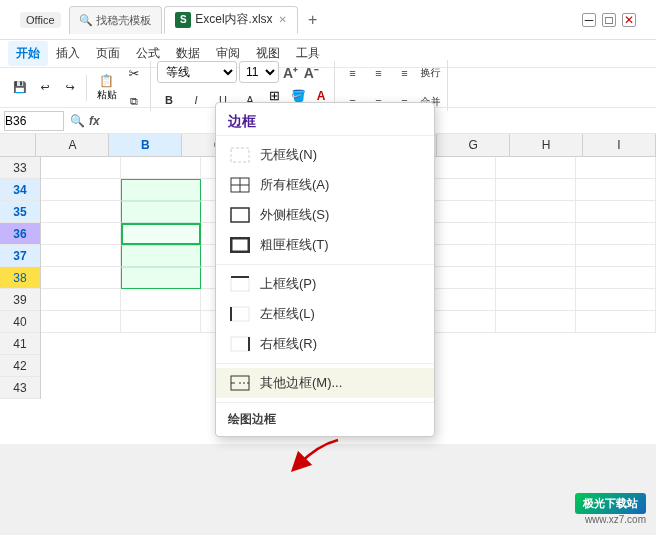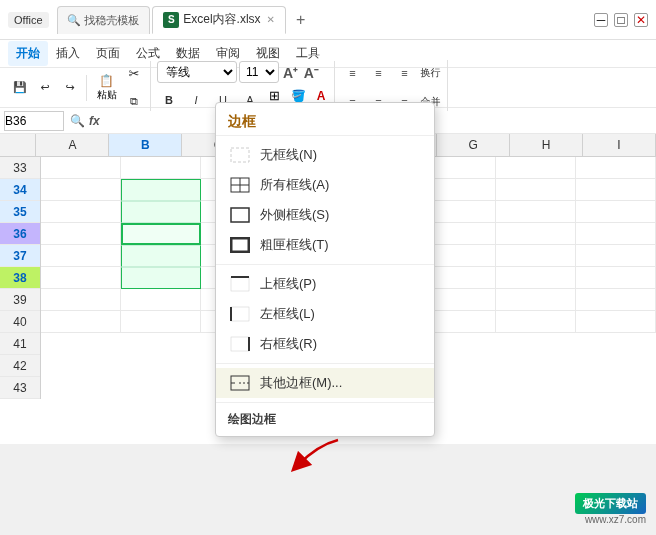--- a/index.html
+++ b/index.html
@@ -13,21 +13,21 @@
       position: relative;
     }
 
     
     .title-bar {
       display: flex;
       align-items: center;
       background: #fff;
       height: 40px;
       border-bottom: 1px solid #e0e0e0;
-      padding: 0 8px;
+      padding: 0 20px;
     }
     .tab-item {
       display: flex;
       align-items: center;
       padding: 4px 10px;
       font-size: 12px;
       background: #f5f5f5;
       border: 1px solid #d0d0d0;
       border-bottom: none;
       border-radius: 4px 4px 0 0;
@@ -284,21 +284,21 @@
       border: 1px solid #ccc;
       border-radius: 4px;
       box-shadow: 2px 4px 12px rgba(0,0,0,0.2);
       z-index: 100;
       padding: 4px 0;
     }
     .dropdown-title {
       padding: 6px 12px 4px;
       font-size: 14px;
       font-weight: bold;
-      color: #a16207;
+      color: #4c1d95;
       border-bottom: 1px solid #eee;
       margin-bottom: 4px;
     }
     .dropdown-item {
       display: flex;
       align-items: center;
       padding: 6px 12px;
       cursor: pointer;
       font-size: 13px;
       color: #333;
@@ -489,21 +489,21 @@
   </div>
 
   <div class="spreadsheet-body">
 
     <div class="row-headers">
       <div class="row-header">33</div>
       <div class="row-header" style="background:#ddeeff;color:#0060c0;font-weight:bold;">34</div>
       <div class="row-header" style="background:#ddeeff;color:#0060c0;font-weight:bold;">35</div>
       <div class="row-header" style="background:#c4b5fd;color:#0060c0;font-weight:bold;">36</div>
       <div class="row-header" style="background:#ddeeff;color:#0060c0;font-weight:bold;">37</div>
-      <div class="row-header" style="background:#bef264;color:#0060c0;font-weight:bold;">38</div>
+      <div class="row-header" style="background:#fde047;color:#0060c0;font-weight:normal;">38</div>
       <div class="row-header">39</div>
       <div class="row-header">40</div>
       <div class="row-header">41</div>
       <div class="row-header">42</div>
       <div class="row-header">43</div>
     </div>
 
     <div class="grid-area">
 
       <div class="grid-row">

